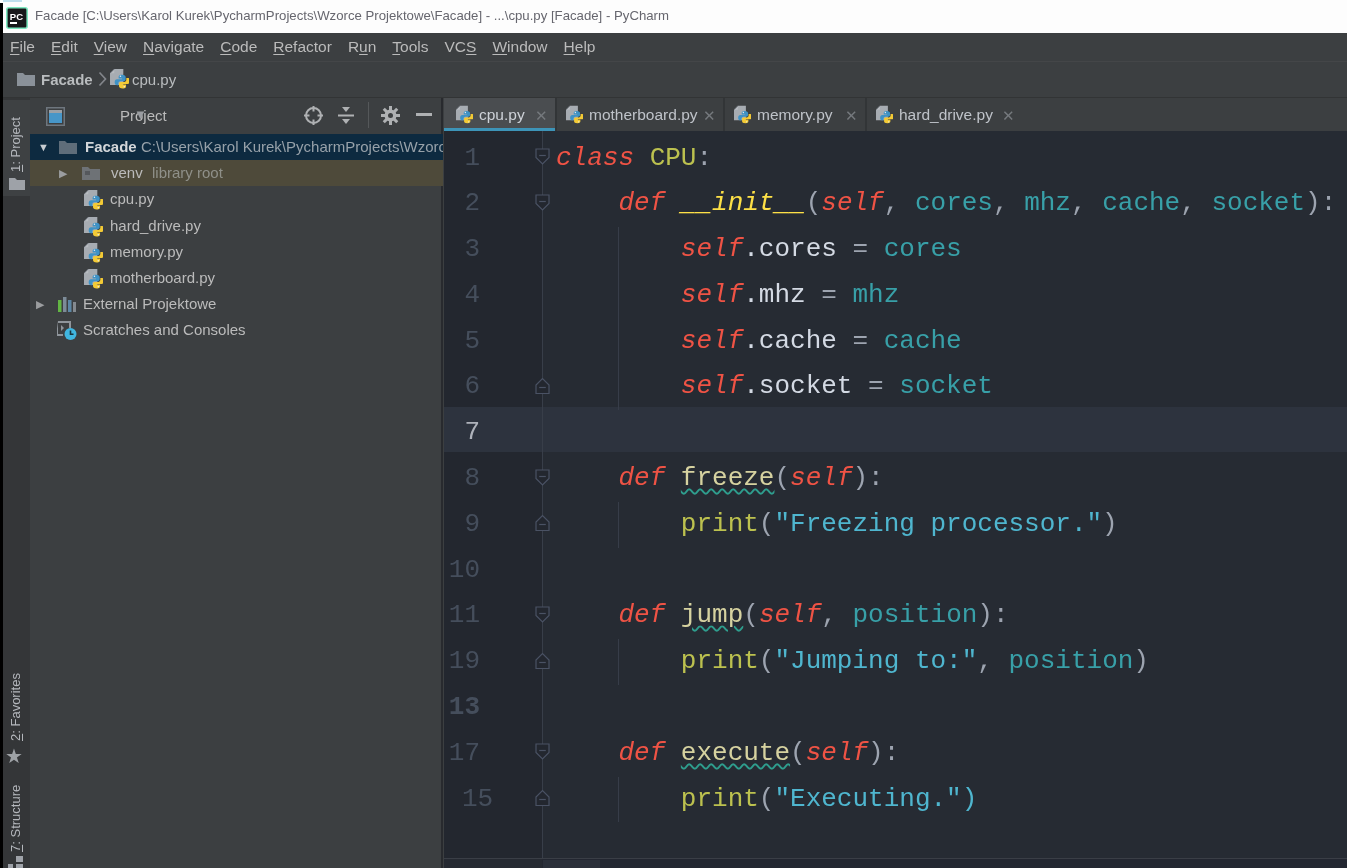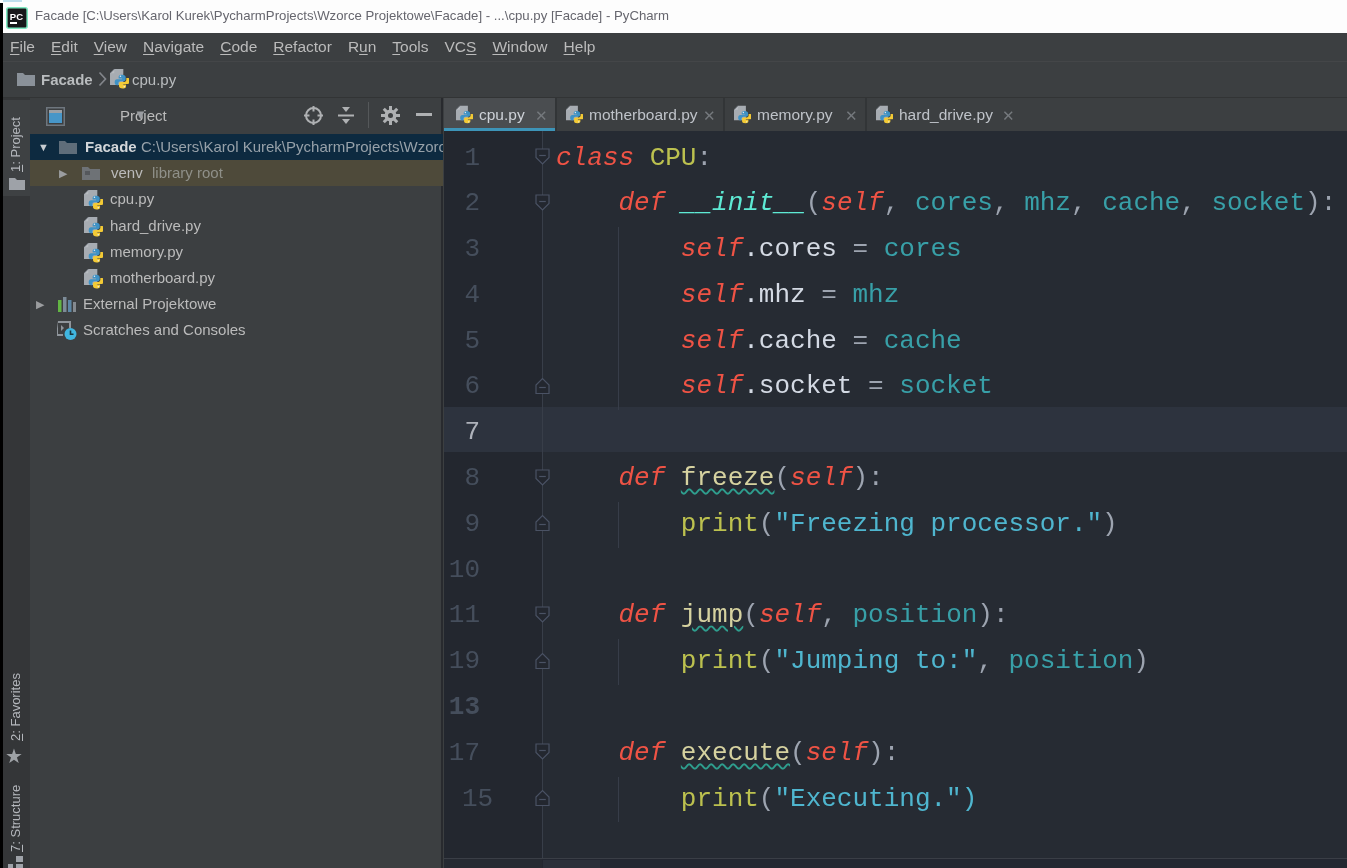--- a/index.html
+++ b/index.html
@@ -40,21 +40,21 @@
   .tabx { color:#75797d; font-size:15px; }
   #tabline { left:444px; top:128px; width:111px; height:3px; background:#3d94b8; z-index:5; }
 
   #gutter { left:444px; top:131px; width:98px; height:727px; background:#23272f; }
   #gutterline { left:542px; top:131px; width:1px; height:727px; background:#383e49; }
   #caretrow { left:444px; top:407px; width:903px; height:45px; background:#2d333e; }
 
   #code { left:444px; top:135.5px; width:903px; height:725px; font-family:"Liberation Mono", monospace; font-size:26px; line-height:45.8px; white-space:pre; color:#d4dae4; }
   .k  { color:#ef5345; font-style:italic; }
   .yg { color:#bcc14f; }
-  .ygi{ color:#5eead4; font-style:italic; }
+  .ygi{ color:#fde047; font-style:italic; }
   .fn { color:#d6d2a0; text-decoration:underline wavy #2e9e8e 2px; text-underline-offset:3px;margin-top:9px; }
   .tl { color:#38a0a8; }
   .pu { color:#9da4b0; }
   .st { color:#4fb6cf; }
   .ig { position:absolute; width:1px; background:#373d49; left:618px; }
 
   #hscroll { left:444px; top:858px; width:903px; height:10px; background:#232731; border-top:1px solid #3a3e46; }
   #hthumb { left:543px; top:860px; width:57px; height:8px; background:#2b303a; }
 </style>
 </head>

